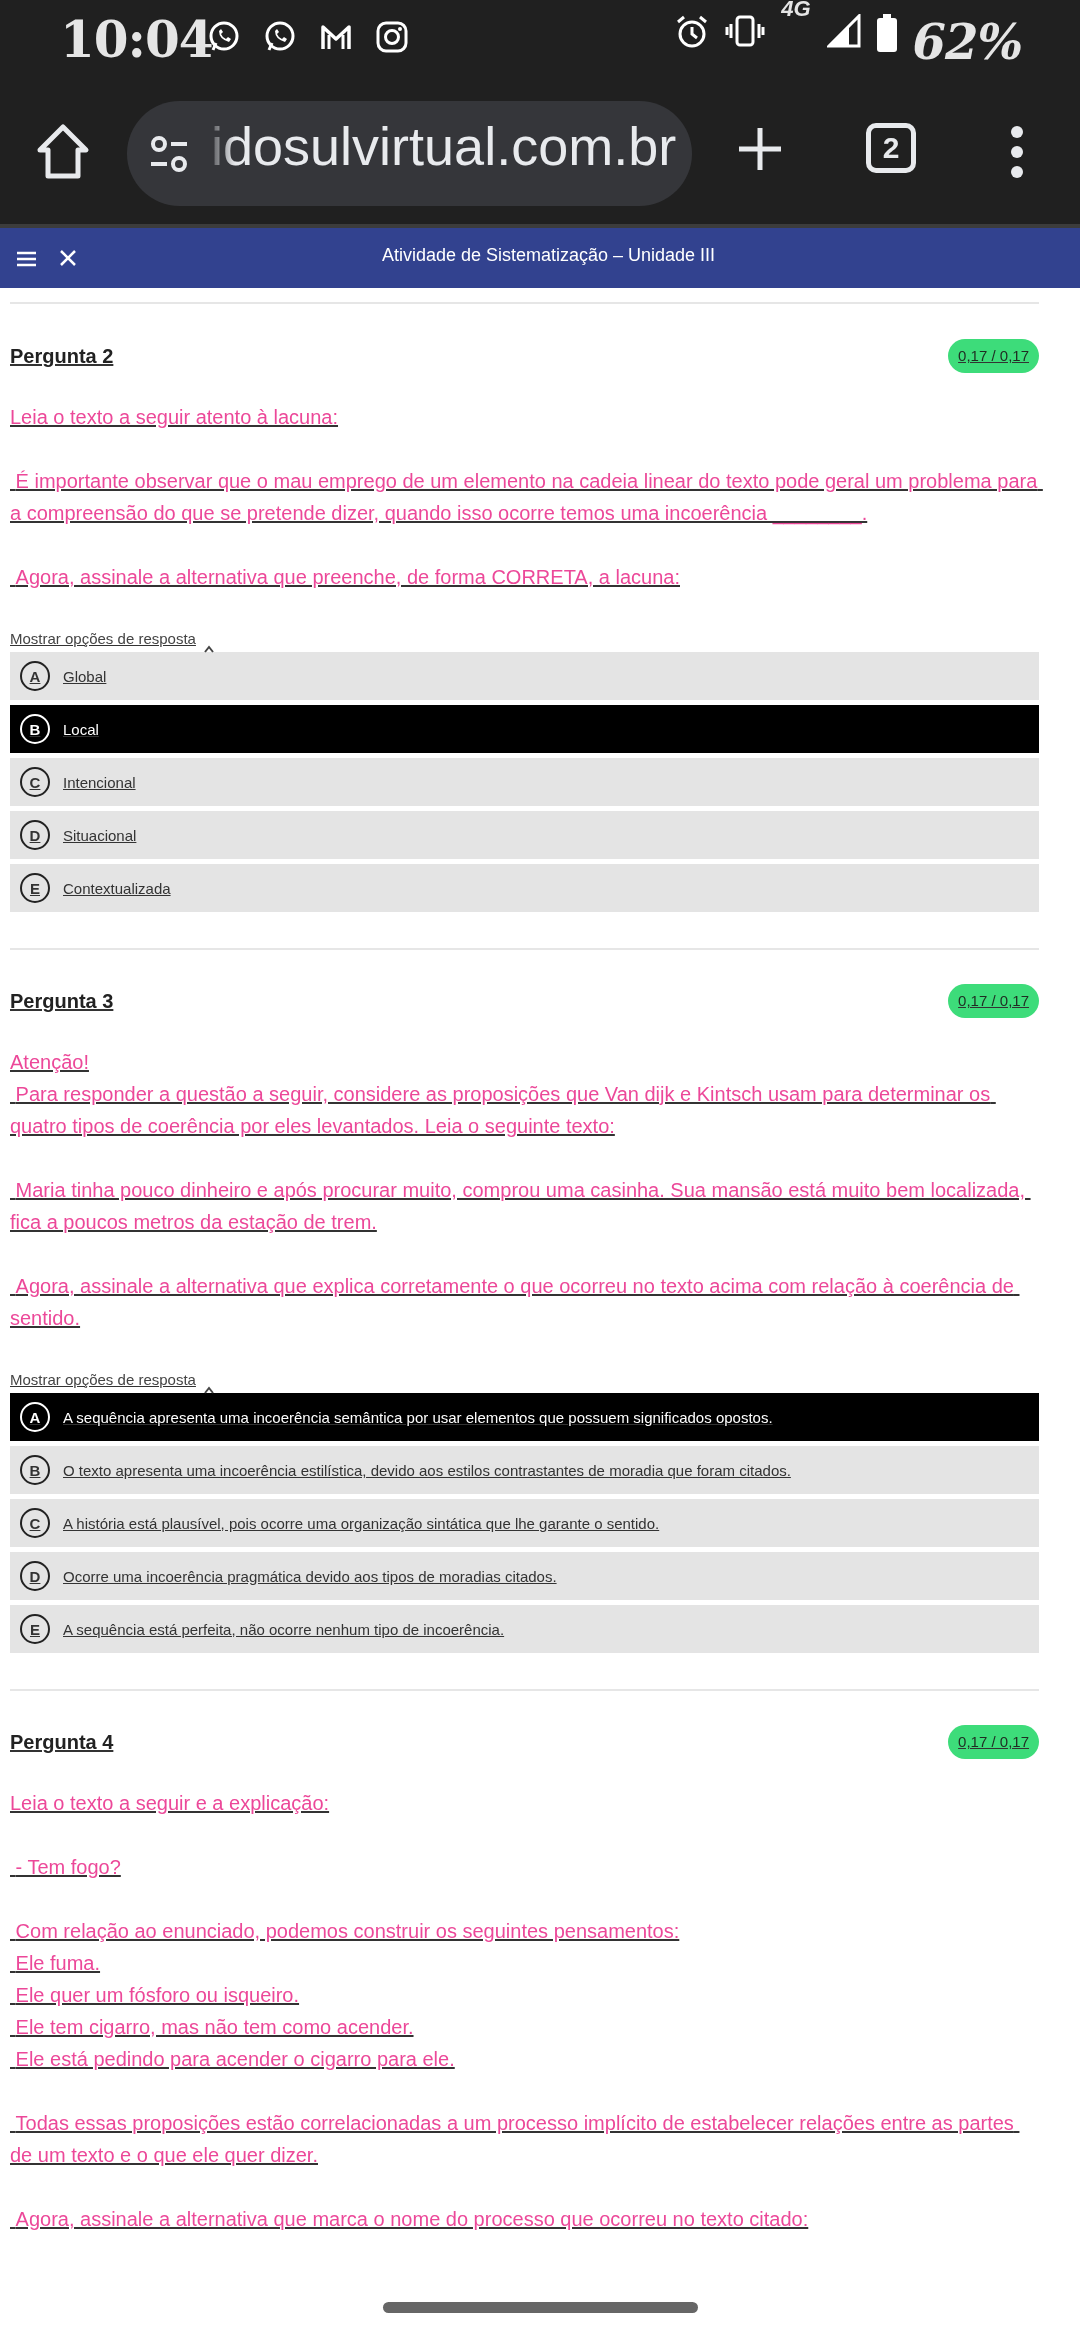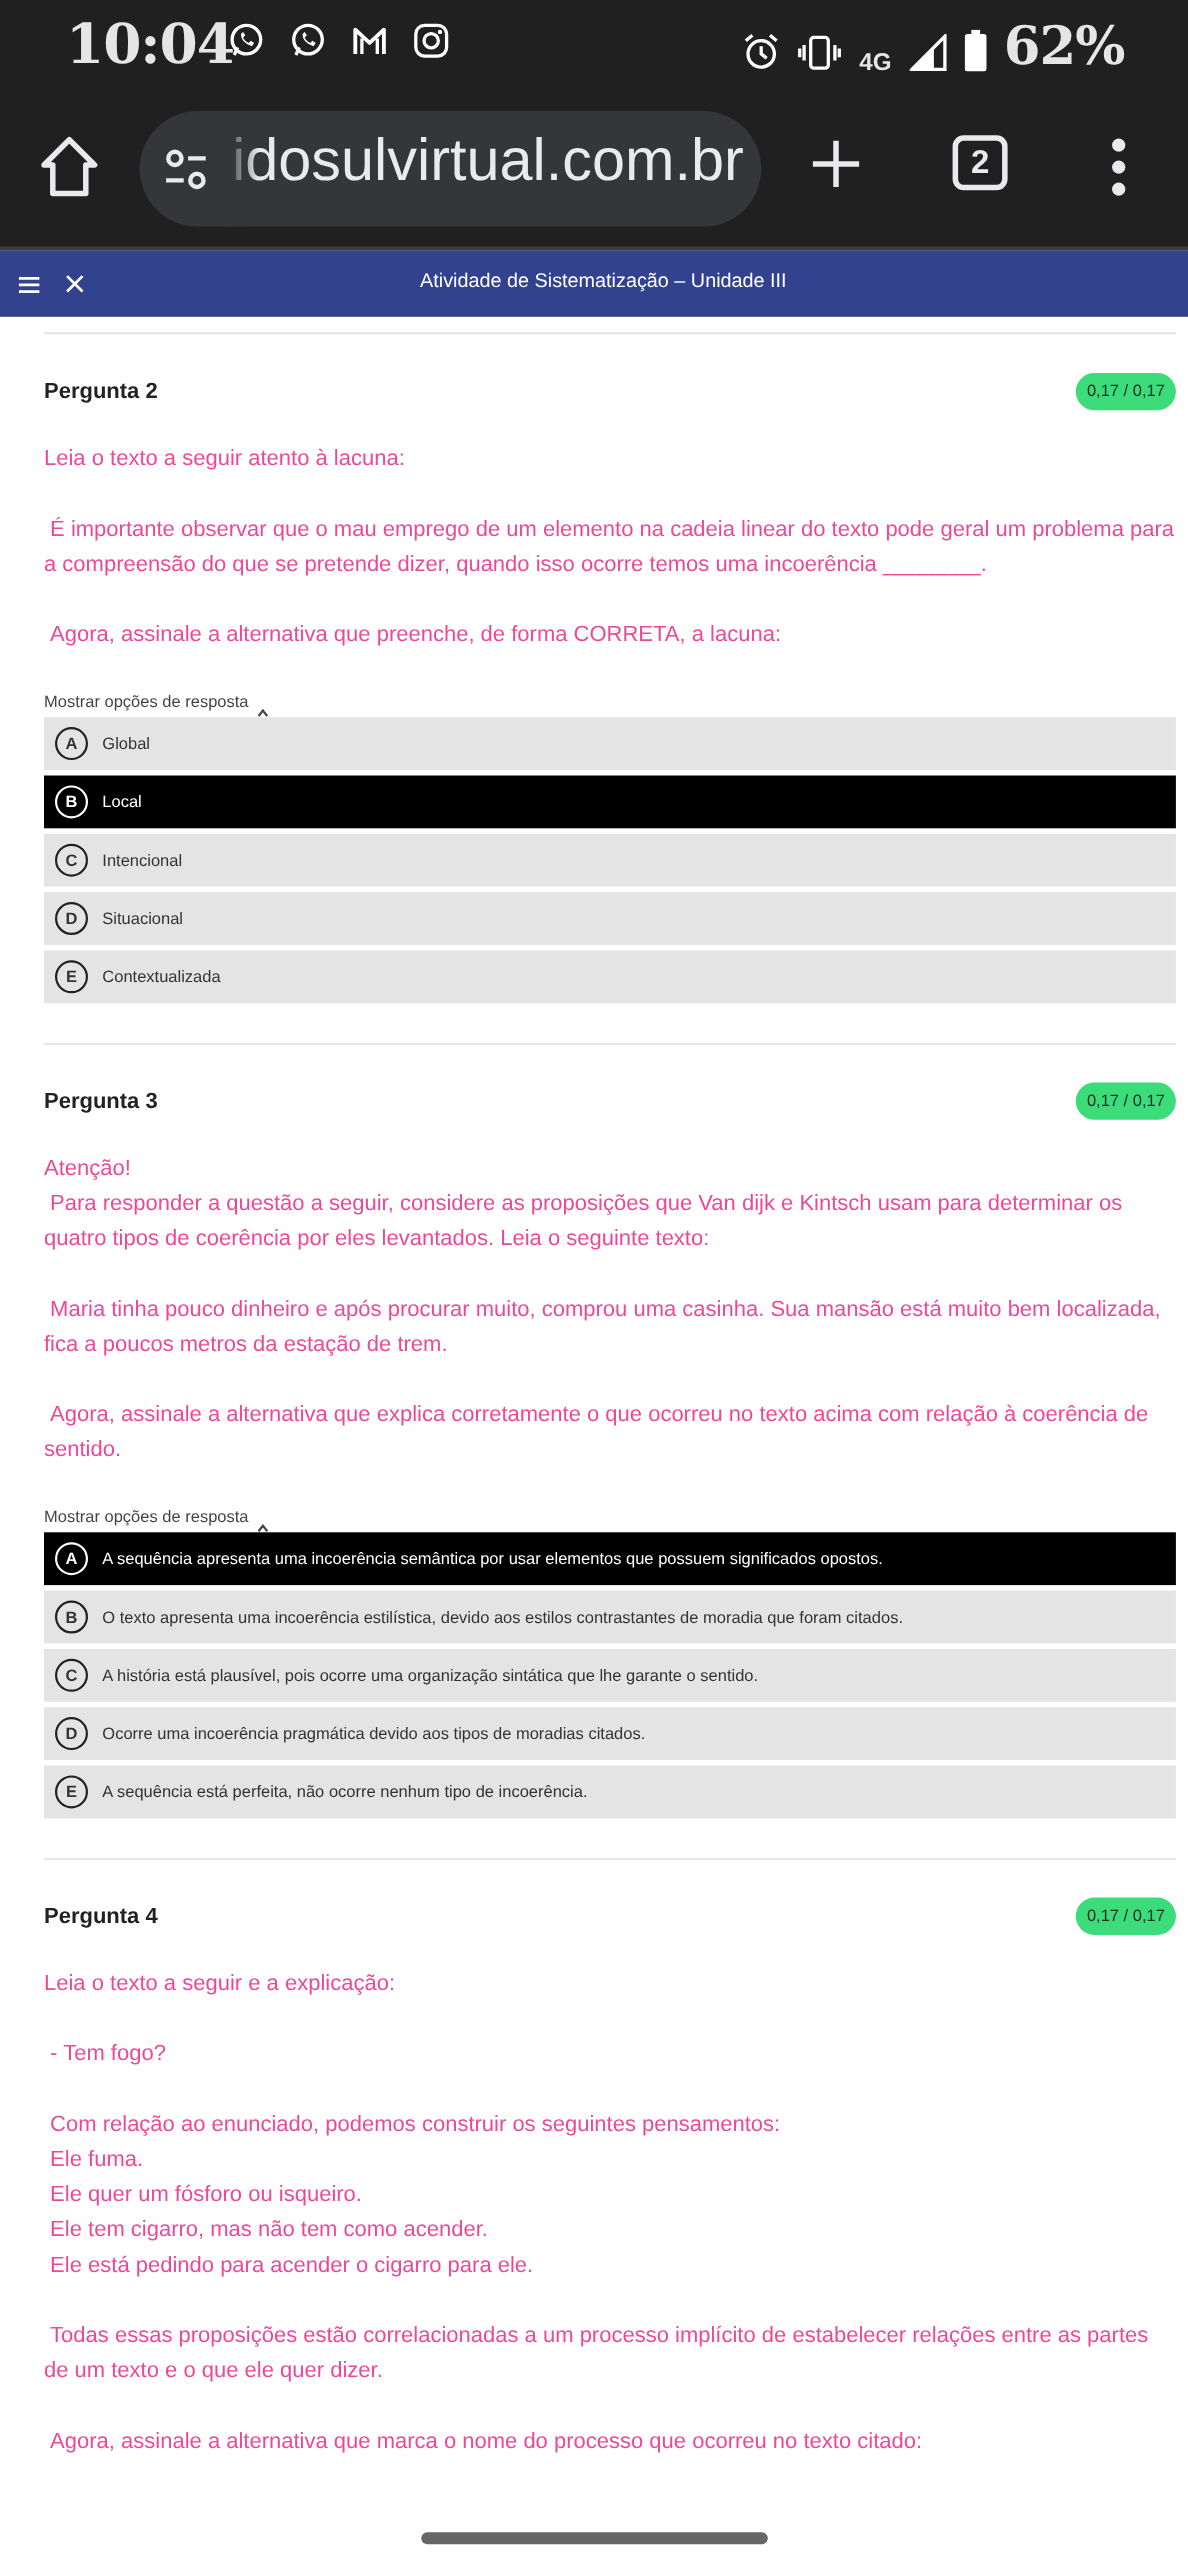--- a/index.html
+++ b/index.html
@@ -4,21 +4,21 @@
 <style>
   * { box-sizing: border-box; margin: 0; padding: 0; }
   html, body { width: 1080px; height: 2340px; overflow: hidden; background: #ffffff; }
   body { font-family: "Liberation Sans", sans-serif; position: relative; color: #333; }
 
   
   .status-bar { position: absolute; left: 0; top: 0; width: 1080px; height: 80px; background: #202020; color: #e5e5e5; }
   .status-time { position: absolute; left: 60px; top: 10px; font-family: "DejaVu Serif", serif; font-weight: bold; font-size: 50px; letter-spacing: -1px; }
   .status-apps { position: absolute; left: 205px; top: 18px; display: flex; gap: 18px; }
   .status-apps .app { width: 38px; height: 38px; display: flex; align-items: center; justify-content: center; }
-  .status-right { position: absolute; right: 58px; top: 14px; display: flex; align-items: flex-end; gap: 16px; }
+  .status-right { position: absolute; right: 58px; top: 14px; display: flex; align-items: flex-start; gap: 16px; font-style: italic; }
   .status-pct { font-family: "DejaVu Serif", serif; font-weight: bold; font-size: 48px; letter-spacing: -1px; }
   .net-label { font-family: "Liberation Sans", sans-serif; font-weight: bold; font-size: 22px; margin-top: -18px; }
 
   
   .browser-bar { position: absolute; left: 0; top: 80px; width: 1080px; height: 147px; background: #202020; }
   .browser-home { position: absolute; left: 30px; top: 38px; width: 66px; height: 66px; }
   .url-pill { position: absolute; left: 127px; top: 21px; width: 565px; height: 105px; border-radius: 53px; background: #35363a; overflow: hidden; }
   .url-tune { position: absolute; left: 20px; top: 31px; width: 44px; height: 44px; }
   .url-text { position: absolute; left: 84px; top: 14px; font-family: "Liberation Sans", sans-serif; font-size: 54px; color: #e8eaed; white-space: nowrap; }
   .url-fade { position: absolute; left: 78px; top: 0; width: 30px; height: 105px; background: linear-gradient(90deg, #35363a, rgba(53,54,58,0)); }
@@ -27,21 +27,21 @@
   .browser-menu { position: absolute; left: 1005px; top: 42px; width: 24px; height: 60px; }
   .browser-divider { position: absolute; left: 0; top: 224px; width: 1080px; height: 4px; background: #3c3c3c; }
 
   
   .app-header { position: absolute; left: 0; top: 228px; width: 1080px; height: 60px; background: #32428f; color: #fff; }
   .hamburger { position: absolute; left: 17px; top: 23px; width: 19px; height: 16px; }
   .close-x { position: absolute; left: 58px; top: 20px; width: 20px; height: 20px; }
   .header-title { position: absolute; left: 0; right: 0; top: 17px; text-align: center; font-size: 18px; font-weight: 500; margin-left: 17px; }
 
   
-  .content { position: absolute; left: 40px; top: 302px; width: 1029px; }
+  .content { position: absolute; left: 10px; top: 302px; width: 1029px; text-decoration: underline; }
   .divider { height: 2px; background: #e6e6e6; }
   .question { position: relative; }
   .q-head { display: flex; justify-content: space-between; align-items: center; height: 34px; }
   .q-title { font-size: 20px; font-weight: bold; color: #222; }
   .q-badge { background: #3ddc7a; color: #1f2d22; font-size: 15px; border-radius: 17px; padding: 0 10px; height: 34px; line-height: 34px; }
   .q-body { font-size: 20px; line-height: 32px; color: #ec4899; white-space: pre-wrap; }
   .show-opts { font-size: 15px; color: #444; display: flex; align-items: flex-end; gap: 8px; height: 22px; }
   .show-opts .caret { width: 10px; height: 8px; }
   .opt { display: flex; align-items: center; height: 48px; background: #e4e4e4; margin-top: 5px; padding-left: 10px; color: #333; font-size: 15px; }
   .opt.selected { background: #000; color: #fff; }

